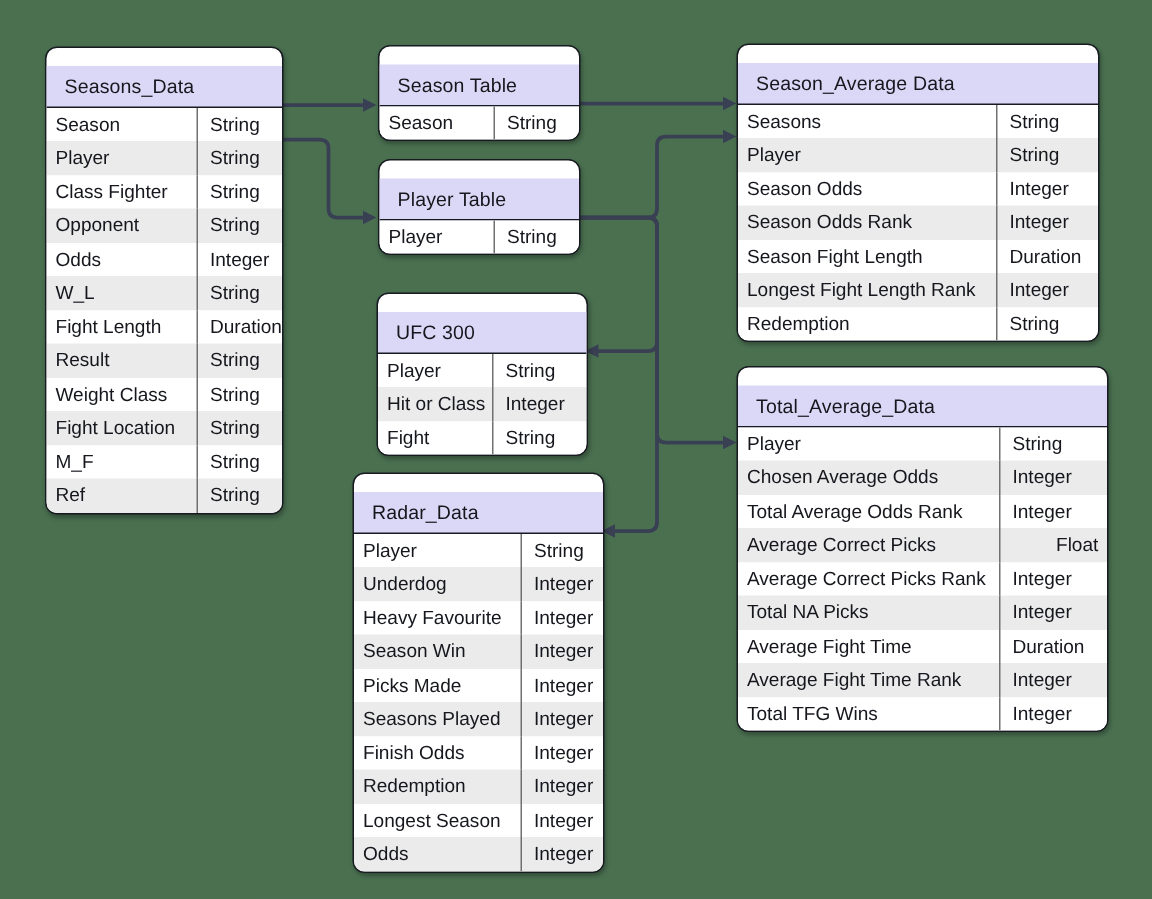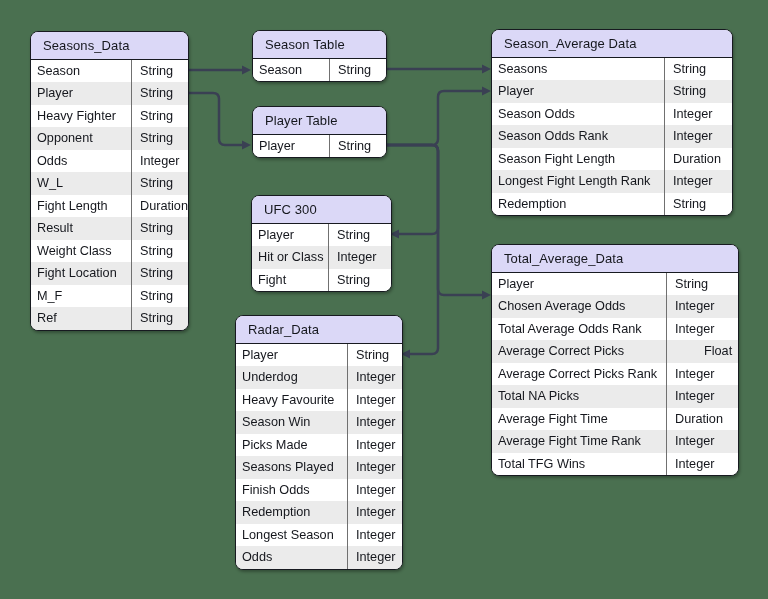--- a/index.html
+++ b/index.html
@@ -10,21 +10,21 @@
   body{background:var(--bg);font-family:"Liberation Sans",sans-serif;}
   #canvas{position:relative;width:768px;height:599px;background:var(--bg);overflow:hidden;}
   #connector-layer{position:absolute;left:0;top:0;width:768px;height:599px;}
   .table-node{
     position:absolute;background:var(--rowfill);border:1.5px solid var(--border);
     border-radius:8px;overflow:hidden;color:var(--text);
     box-shadow:1px 2px 3px rgba(0,0,0,0.30);
   }
   .table-header{
     height:26.5px;background:var(--header);border-bottom:1.5px solid var(--border);
-    display:flex;align-items:center;padding-left:12px;font-size:13px;letter-spacing:.1px;
+    display:flex;align-items:center;padding-left:12px;font-size:13px;letter-spacing:.1px;margin-top:12px;
   }
   .t-row{display:flex;height:22.5px;font-size:12.7px;background:var(--rowfill);}
   .t-row.alt{background:var(--alt);}
   .cell-name{flex:1;display:flex;align-items:center;padding-left:6px;white-space:nowrap;overflow:hidden;}
   .cell-type{display:flex;align-items:center;padding-left:8px;border-left:1px solid var(--divider);white-space:nowrap;box-sizing:border-box;}
   .conn{stroke:var(--line);stroke-width:2.5;fill:none;}
   .arrowhead{fill:var(--line);stroke:none;}
 </style>
 </head>
 <body>
@@ -51,21 +51,21 @@
         <div class="table-header">Seasons_Data</div>
         <div class="t-row">
           <span class="cell-name">Season</span>
           <span class="cell-type" style="width: 57px;">String</span>
         </div>
         <div class="t-row alt">
           <span class="cell-name">Player</span>
           <span class="cell-type" style="width: 57px;">String</span>
         </div>
         <div class="t-row">
-          <span class="cell-name">Heavy Fighter</span>
+          <span class="cell-name">Class Fighter</span>
           <span class="cell-type" style="width: 57px;">String</span>
         </div>
         <div class="t-row alt">
           <span class="cell-name">Opponent</span>
           <span class="cell-type" style="width: 57px;">String</span>
         </div>
         <div class="t-row">
           <span class="cell-name">Odds</span>
           <span class="cell-type" style="width: 57px;">Integer</span>
         </div>

